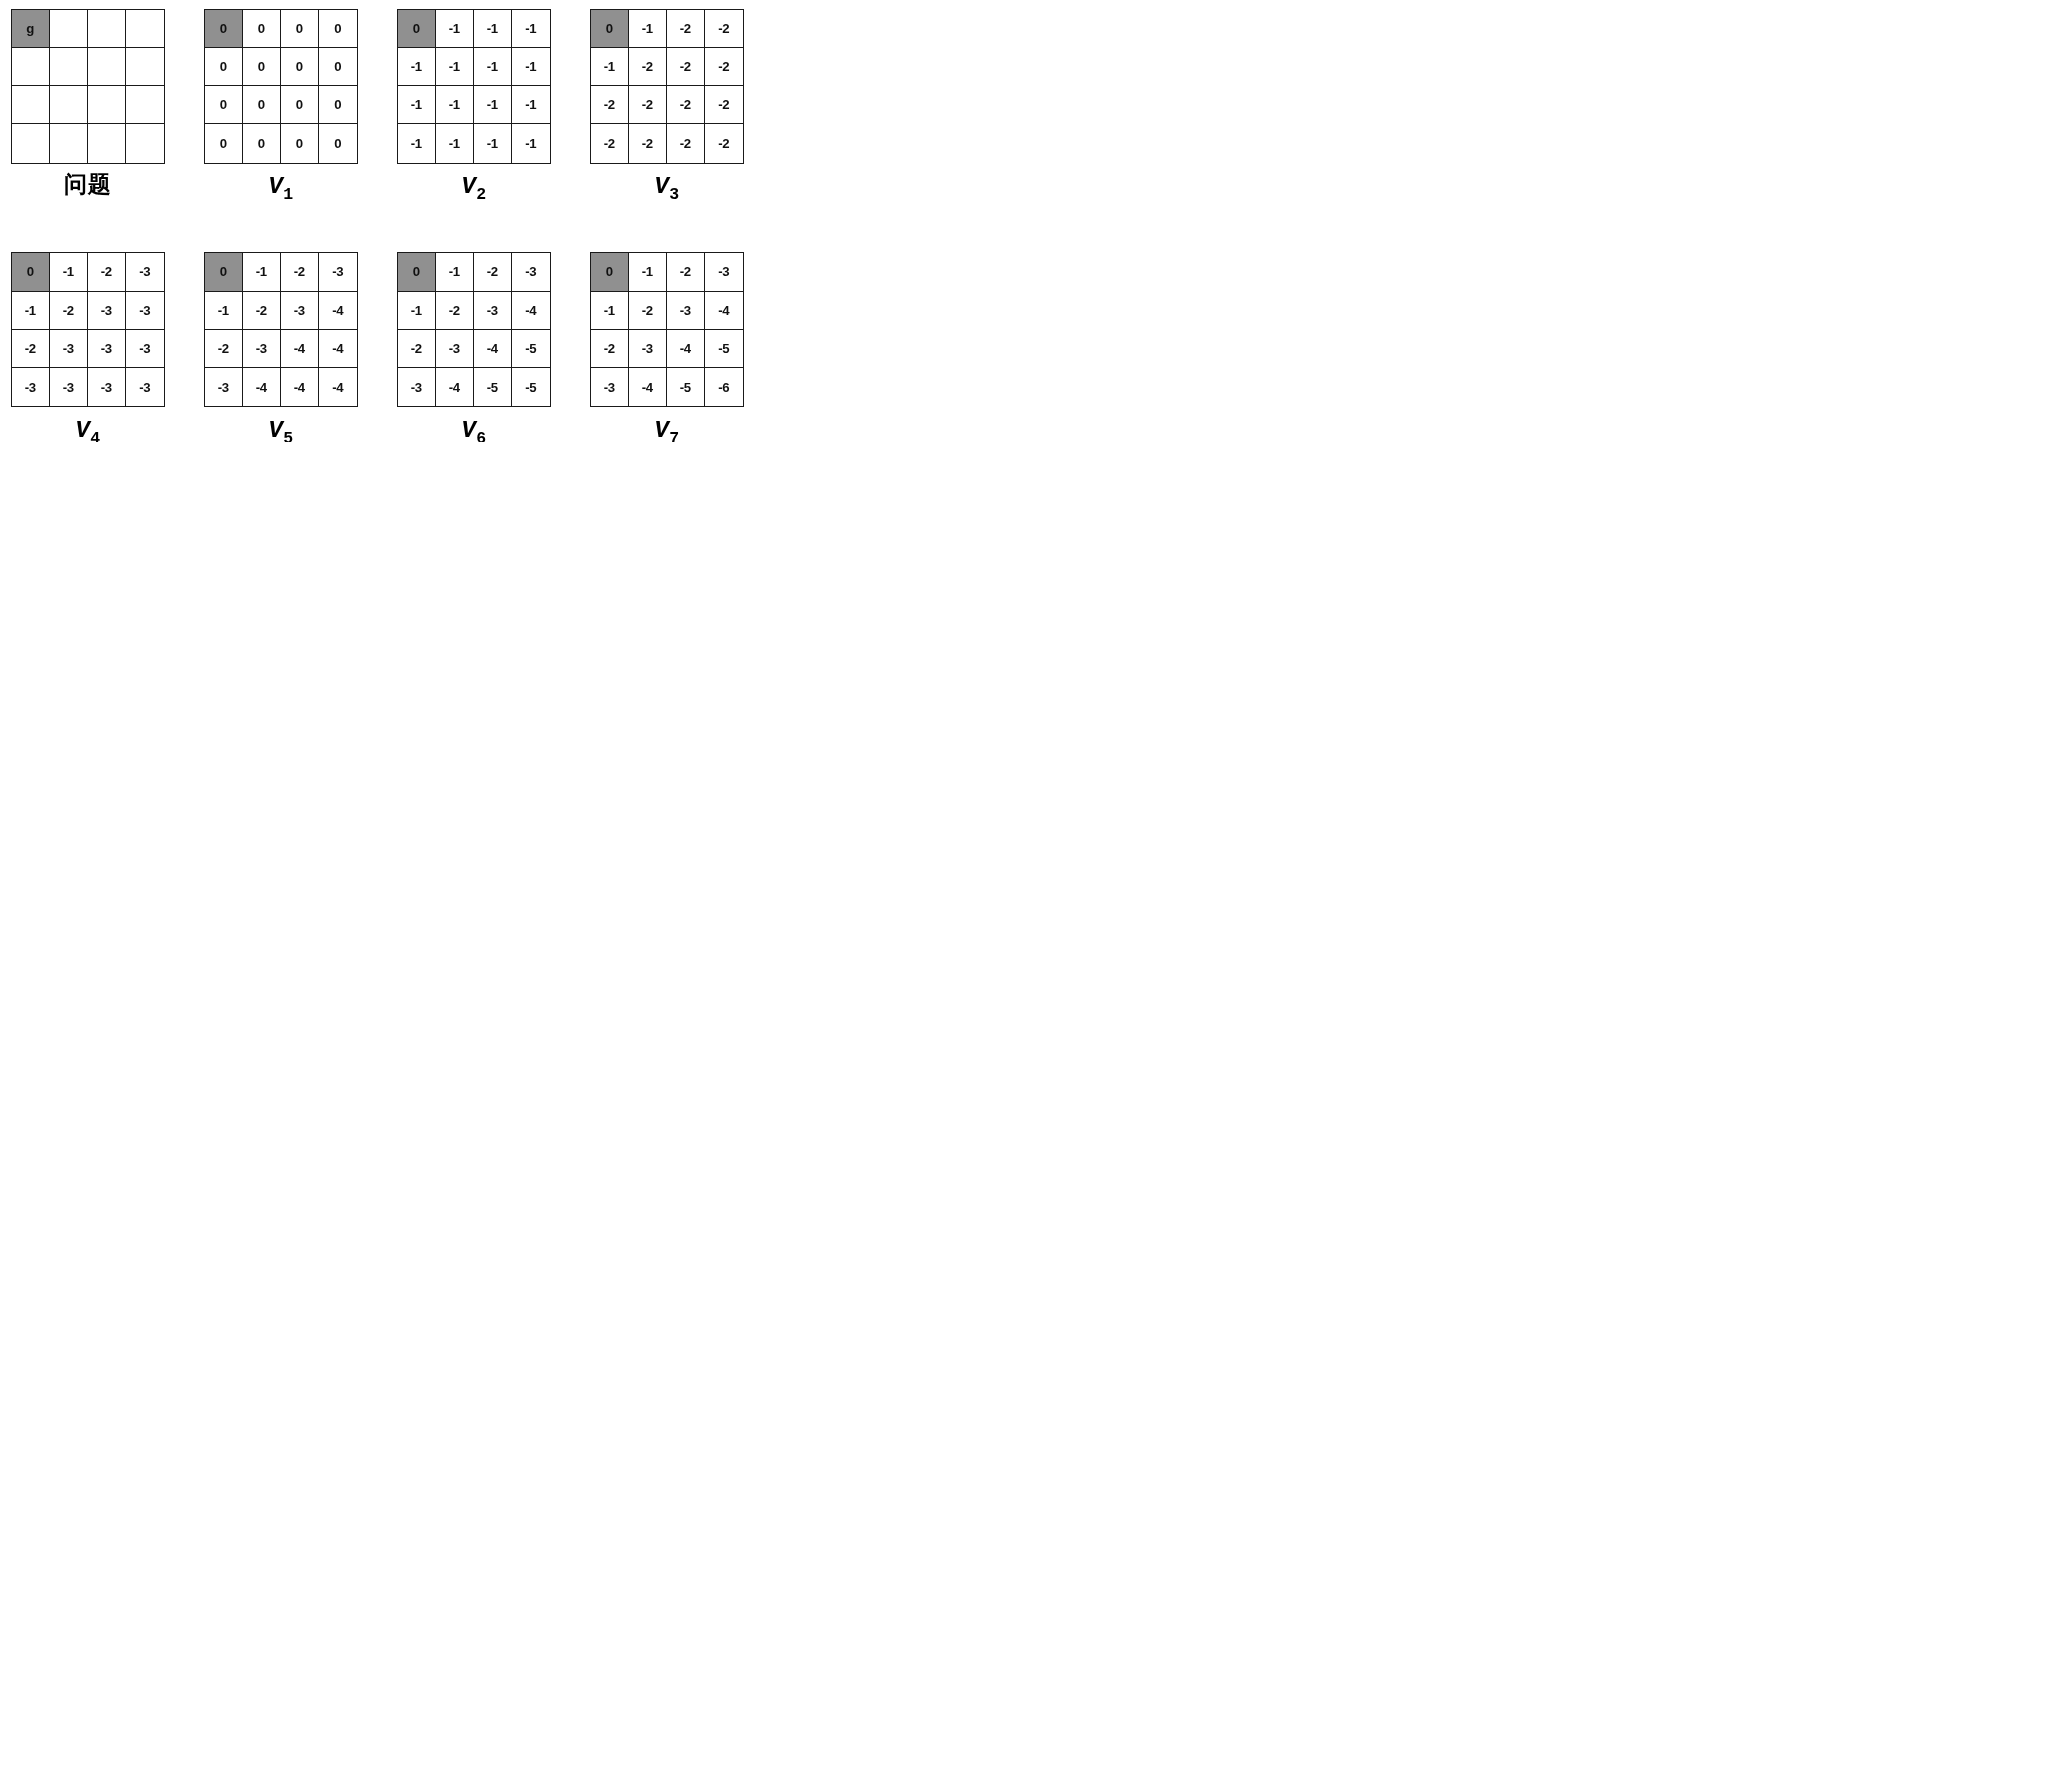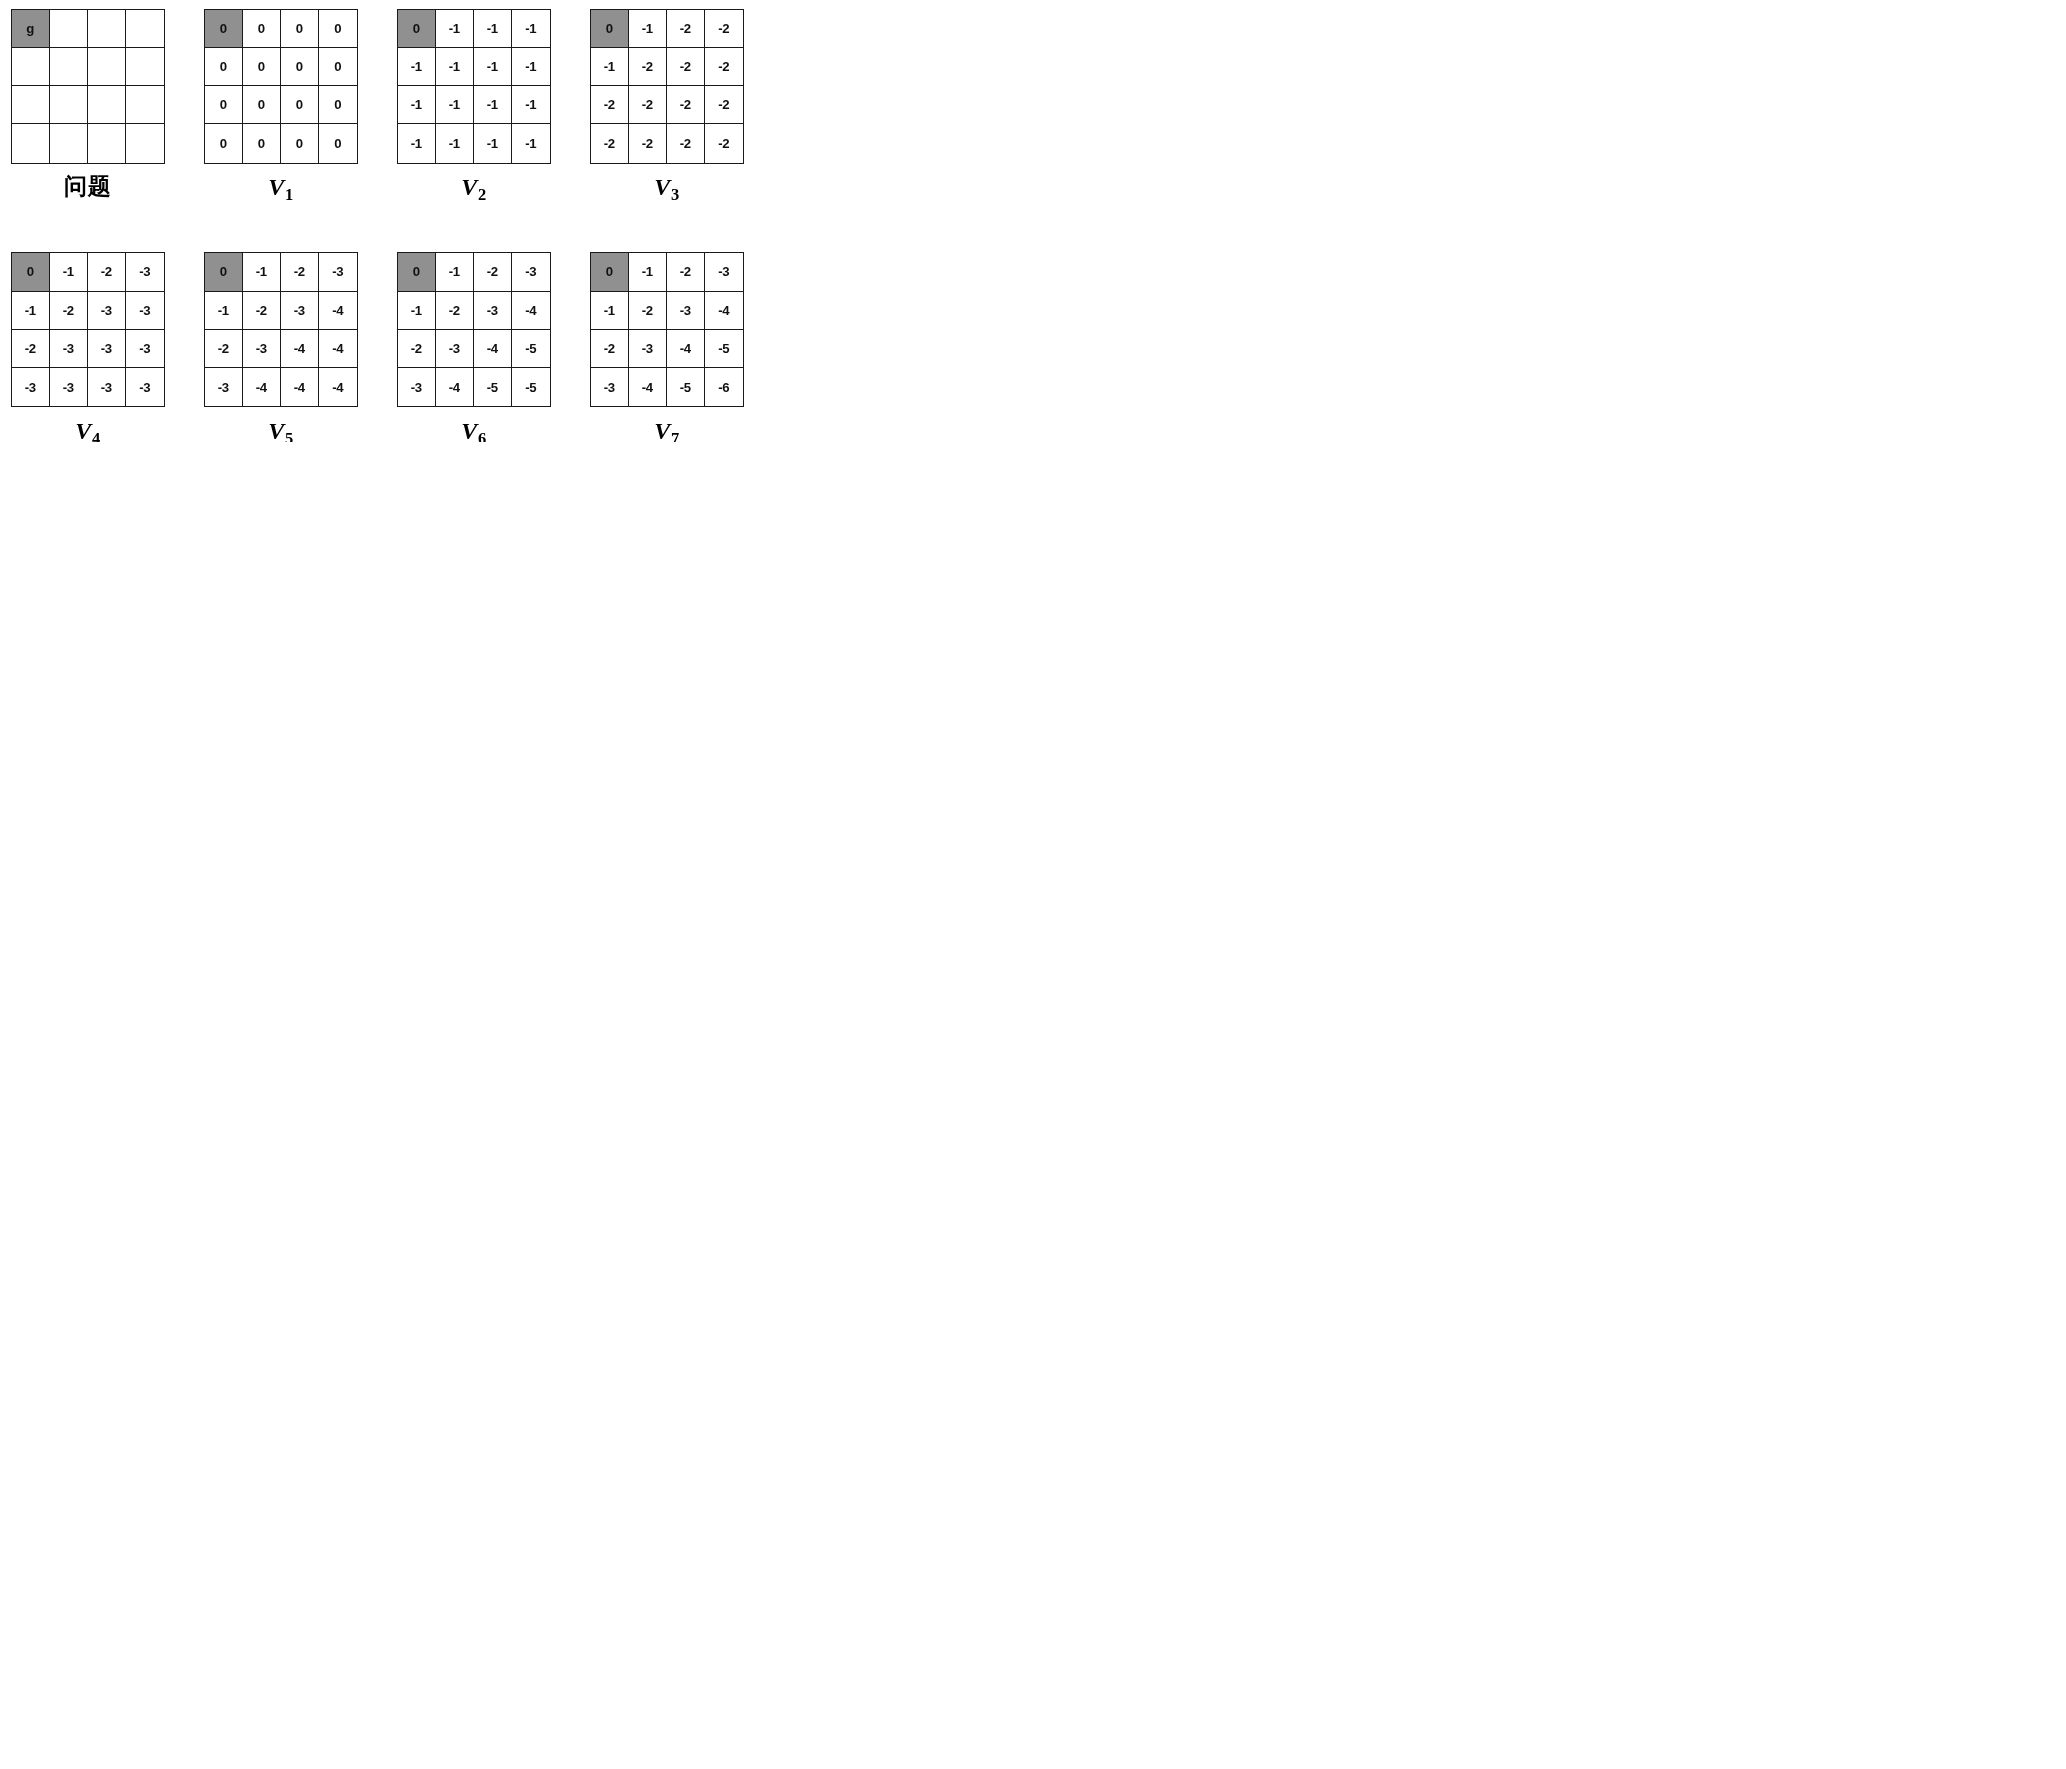--- a/index.html
+++ b/index.html
@@ -54,21 +54,21 @@
   .cell:nth-child(n+13) { border-bottom: none; }
   .cell.goal { background: var(--goal-bg, #909090); }
 
   .figure-label {
     margin-top: 11.6px;
     height: 25px;
     display: flex;
     align-items: flex-start;
     justify-content: center;
     color: var(--label-text, #000000);
-    font-family: Liberation Serif, serif;
+    font-family: Liberation Mono, monospace;
     font-weight: bold;
     line-height: 1;
     white-space: nowrap;
   }
   .figure-label .label-base {
     font-size: 24px;
   }
   .figure-label.math .label-base {
     font-style: italic;
   }

